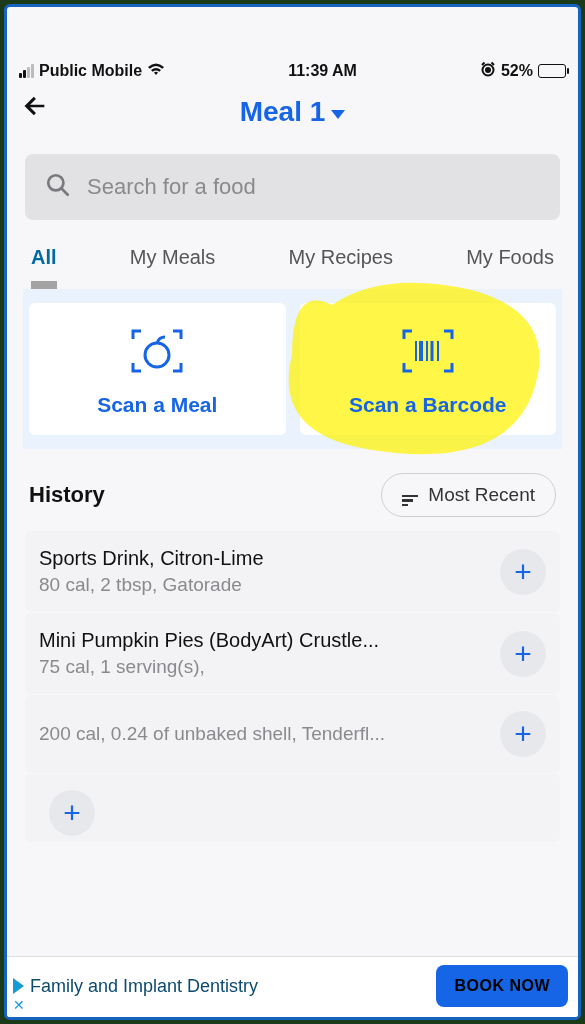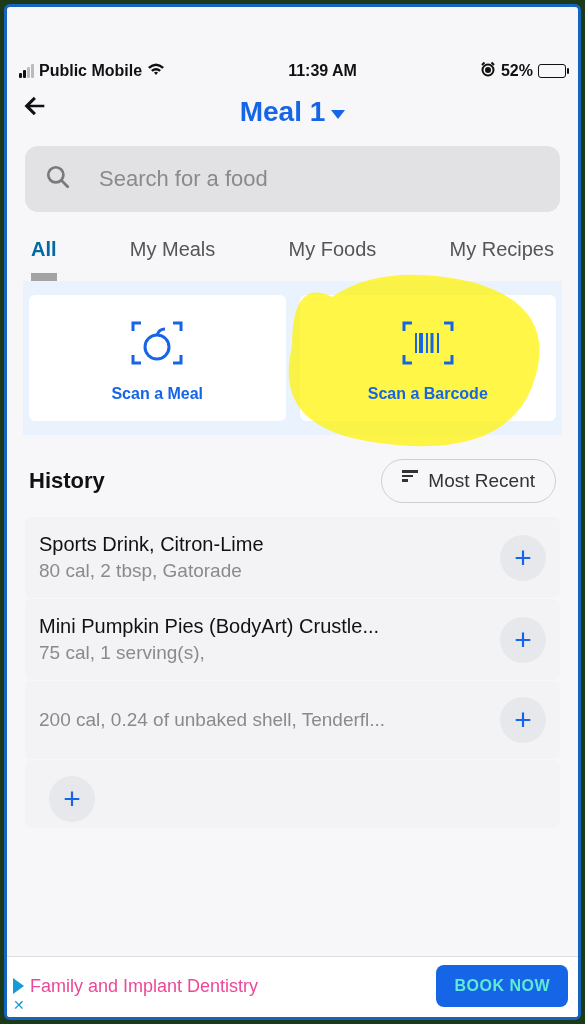--- a/index.html
+++ b/index.html
@@ -19,57 +19,57 @@
   .battery::after { content:""; position:absolute; right:-4px; top:3px; width:2.5px; height:6px; background:#111; border-radius:1px; }
   .battery-fill { height:100%; width:52%; background:#111; border-radius:1px; }
 
   .header { display:flex; align-items:center; justify-content:center; position:relative; padding:14px 0 18px; }
   .back-btn { position:absolute; left:14px; top:10px; font-size:30px; color:#111; cursor:pointer; }
   .title { color:#1565e6; font-size:28px; font-weight:700; display:flex; align-items:center; gap:6px; }
   .title .chev { width:0; height:0; border-left:7px solid transparent; border-right:7px solid transparent; border-top:9px solid #1565e6; margin-top:4px; }
 
   .content { flex:1; overflow:hidden; display:flex; flex-direction:column; padding:0 18px; }
 
-  .search-box { background:#e2e2e4; border-radius:13px; display:flex; align-items:center; padding:18px 20px; margin: 0 0 10px; gap: 12px; }
+  .search-box { background:#e2e2e4; border-radius:8px; display:flex; align-items:center; padding:18px 20px; margin: 8px 0 10px; }
   .search-icon { color:#7a7a7e; margin-right:16px; }
   .search-text { color:#8a8a8e; font-size:22px; }
 
   .tabs { display:flex; justify-content:space-between; padding:16px 6px 0; border-bottom: none; }
   .tab { font-size:20px; color:#555; padding-bottom:12px; cursor:pointer; }
   .tab.active { color:#0369a1; font-weight:700; border-bottom:8px solid #a3a3a3; }
 
   .scan-row { display:flex; gap:14px; margin:0 -2px 6px; background:#eaf2fe; padding:14px 6px; border-radius:0; }
   .scan-card { flex:1; background:#fff; border-radius:6px; padding:22px 8px 18px; display:flex; flex-direction:column; align-items:center; gap:16px; cursor:pointer; position:relative; }
-  .scan-label { color:#1565e6; font-size:16px; font-weight:600; }
+  .scan-label { color:#1565e6; font-size:21px; font-weight:600; }
   .scan-svg { width:60px; height:52px; }
 
   .highlight { position:absolute; pointer-events:none; }
 
   .history-header { display:flex; justify-content:space-between; align-items:center; padding:18px 4px 14px; }
   .history-title { font-size:22px; font-weight:700; color:#111; }
-  .sort-pill { display:flex; align-items:flex-start; gap:10px; border:1px solid #d0d0d4; border-radius:24px; padding:10px 20px; font-size:19px; color:#333; cursor:pointer; }
+  .sort-pill { display:flex; align-items:flex-end; gap:10px; border:1px solid #d0d0d4; border-radius:24px; padding:10px 20px; font-size:19px; color:#333; cursor:pointer; }
   .sort-lines { display:flex; flex-direction:column; gap:2px; }
   .sort-lines span { height:2.5px; background:#333; display:block; }
   .sort-lines span:nth-child(1){width:16px;} .sort-lines span:nth-child(2){width:11px;} .sort-lines span:nth-child(3){width:6px;}
 
   .history-list { display:flex; flex-direction:column; gap:1px; padding-bottom:4px; }
   .food-card { background:#f3f3f5; border-radius:6px; padding:16px 14px; display:flex; align-items:center; justify-content:space-between; cursor:pointer; }
   .food-text { flex:1; min-width:0; }
   .food-name { font-size:20px; color:#111; margin-bottom:4px; white-space:nowrap; overflow:hidden; text-overflow:ellipsis; display:flex; align-items:center; gap:8px; }
   .food-meta { font-size:19px; color:#8a8a8e; white-space:nowrap; overflow:hidden; text-overflow:ellipsis; }
   .verified { width:18px; height:18px; background:#29b66b; border-radius:50%; display:inline-flex; align-items:center; justify-content:center; color:#fff; font-size:11px; flex:none; }
   .add-btn { width:46px; height:46px; border-radius:50%; background:#e6e8ec; display:flex; align-items:center; justify-content:center; color:#1565e6; font-size:30px; font-weight:300; flex:none; margin-left:10px; }
 
   .ad-bar { background:#fff; border-top:1px solid #ddd; padding:8px 10px 10px 6px; display:flex; align-items:center; position:relative; }
   .ad-tri { width:0; height:0; border-top:8px solid transparent; border-bottom:8px solid transparent; border-left:11px solid #169bd6; margin-right:2px; }
   .ad-x { position:absolute; left:6px; bottom:4px; color:#169bd6; font-size:14px; }
   .ad-text { flex:1; padding-left:4px; }
   .ad-line1 { font-size:15px; color:#444; }
-  .ad-line2 { font-size:18px; color:#ec4899; }
-  .ad-cta { background:#1565e6; color:#5eead4; font-weight:700; font-size:16px; padding:12px 18px; border-radius:8px; letter-spacing:0.5px; }
+  .ad-line2 { font-size:18px; color:#0c4a6e; }
+  .ad-cta { background:#1565e6; color:#000000; font-weight:700; font-size:16px; padding:12px 18px; border-radius:8px; letter-spacing:0.5px; }
 </style>
 </head>
 <body>
 
 <div class="phone-frame">
 
   <div class="status-bar">
     <div class="status-left">
       <span class="signal">
           <span></span>
@@ -118,22 +118,22 @@
             <circle cx="10" cy="10" r="7" fill="none" stroke="#7a7a7e" stroke-width="2.5"></circle>
             <line x1="15" y1="15" x2="21" y2="21" stroke="#7a7a7e" stroke-width="2.5" stroke-linecap="round"></line>
           </svg>
       </span>
       <span class="search-text">Search for a food</span>
     </div>
 
     <div class="tabs">
       <div class="tab active">All</div>
       <div class="tab">My Meals</div>
+      <div class="tab">My Recipes</div>
       <div class="tab">My Foods</div>
-      <div class="tab">My Recipes</div>
     </div>
 
     <div class="scan-row">
       <div class="scan-card">
         <svg class="scan-svg" viewBox="0 0 60 52">
           <path d="M6 14 V6 H14 M46 6 H54 V14 M54 38 V46 H46 M14 46 H6 V38" stroke="#1565e6" stroke-width="3" fill="none"></path>
           <circle cx="30" cy="30" r="12" stroke="#1565e6" stroke-width="3" fill="none"></circle>
           <path d="M30 18 Q32 12 38 12" stroke="#1565e6" stroke-width="3" fill="none"></path>
         </svg>
         <span class="scan-label">Scan a Meal</span>

